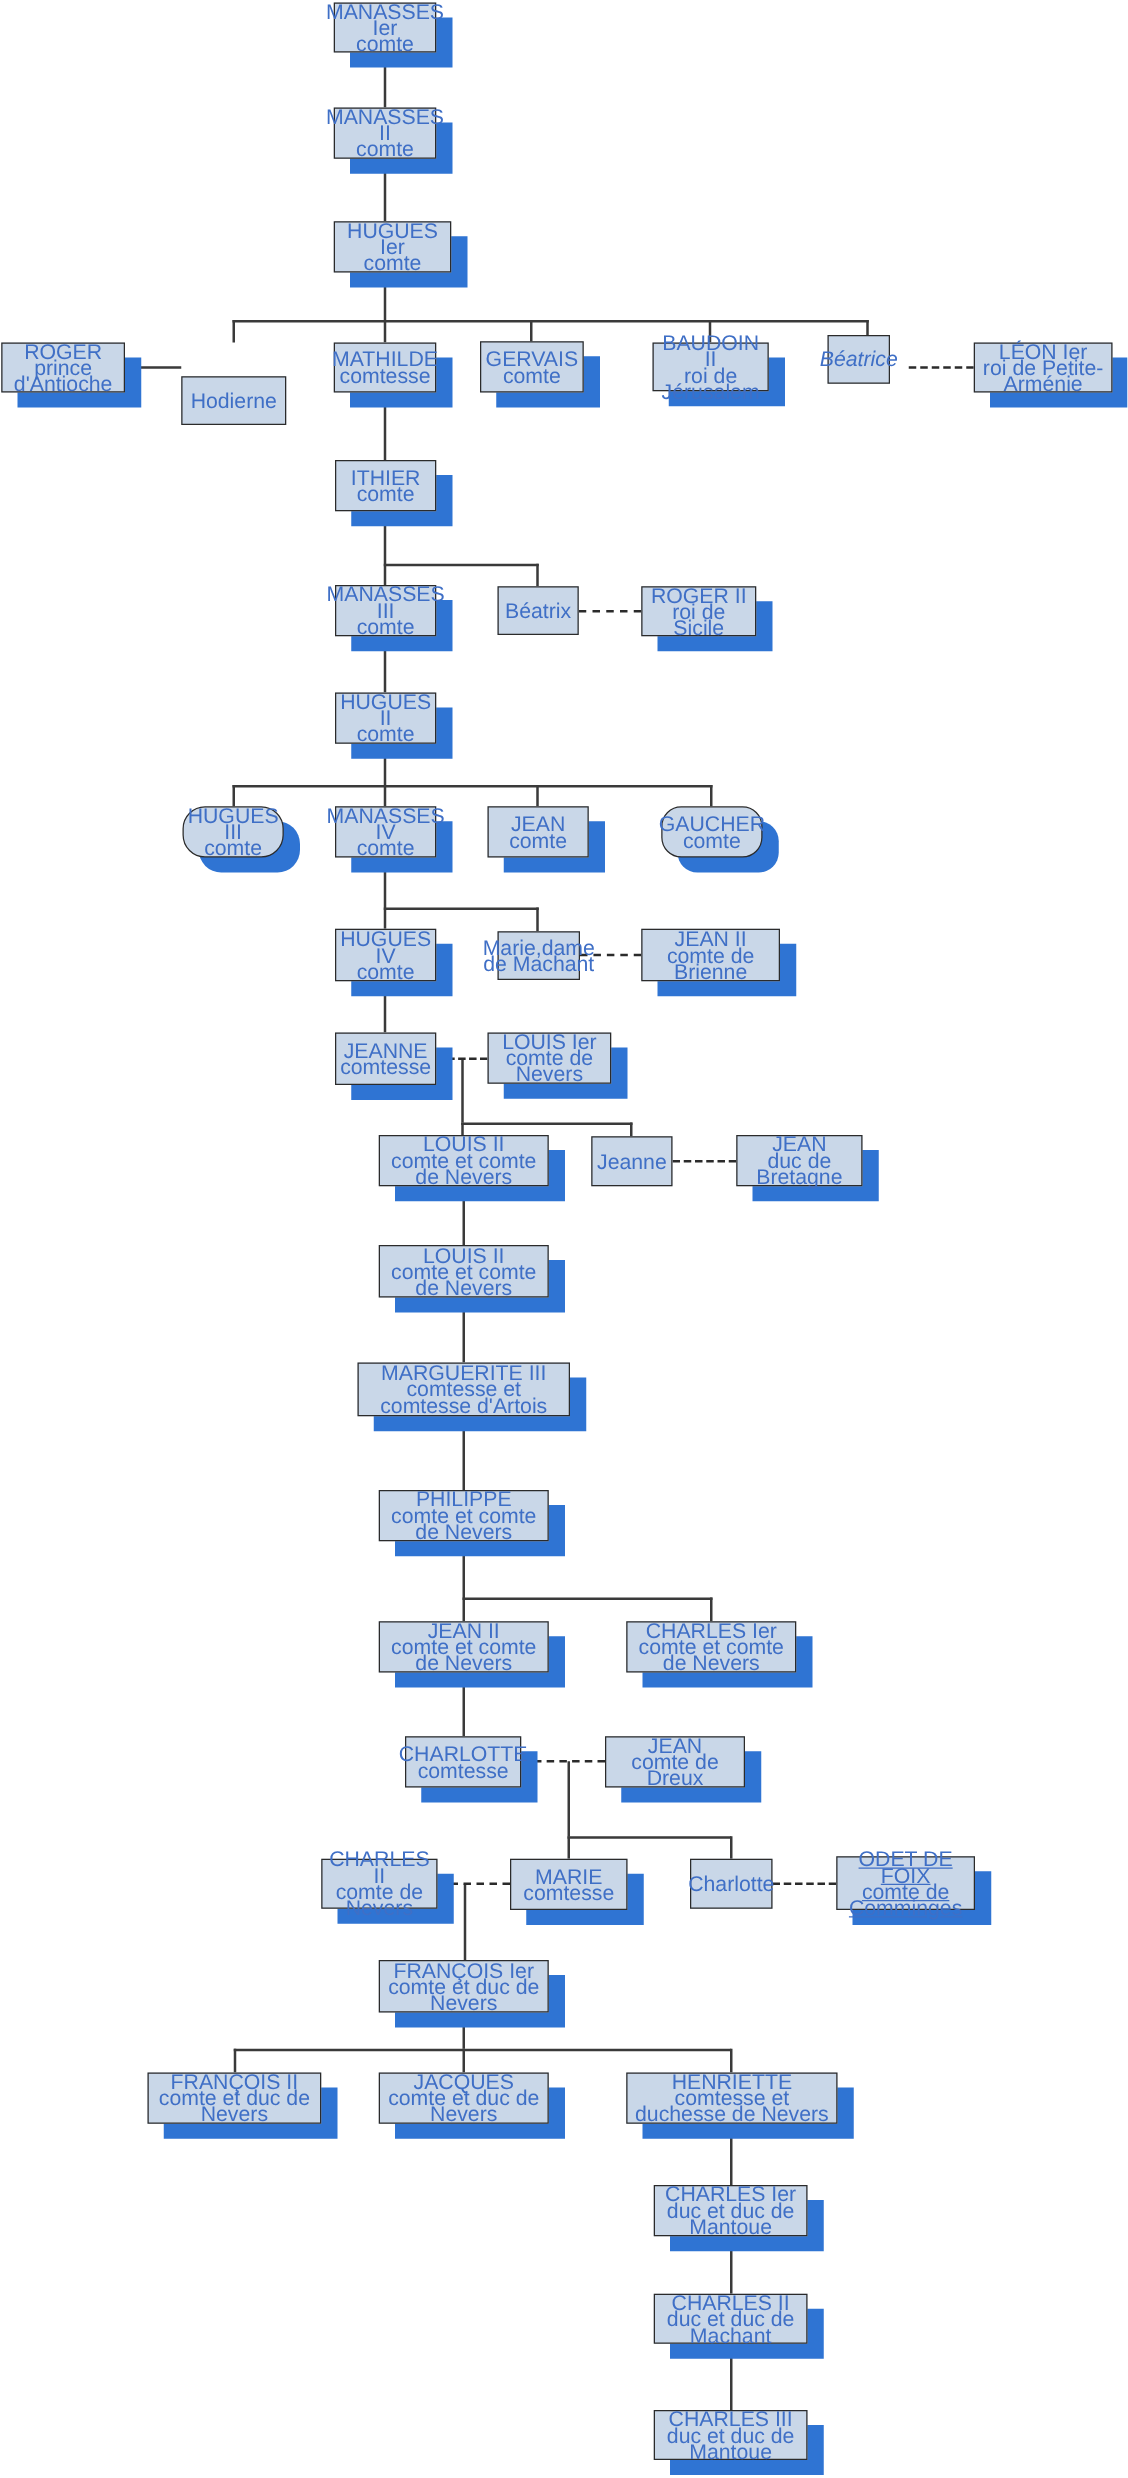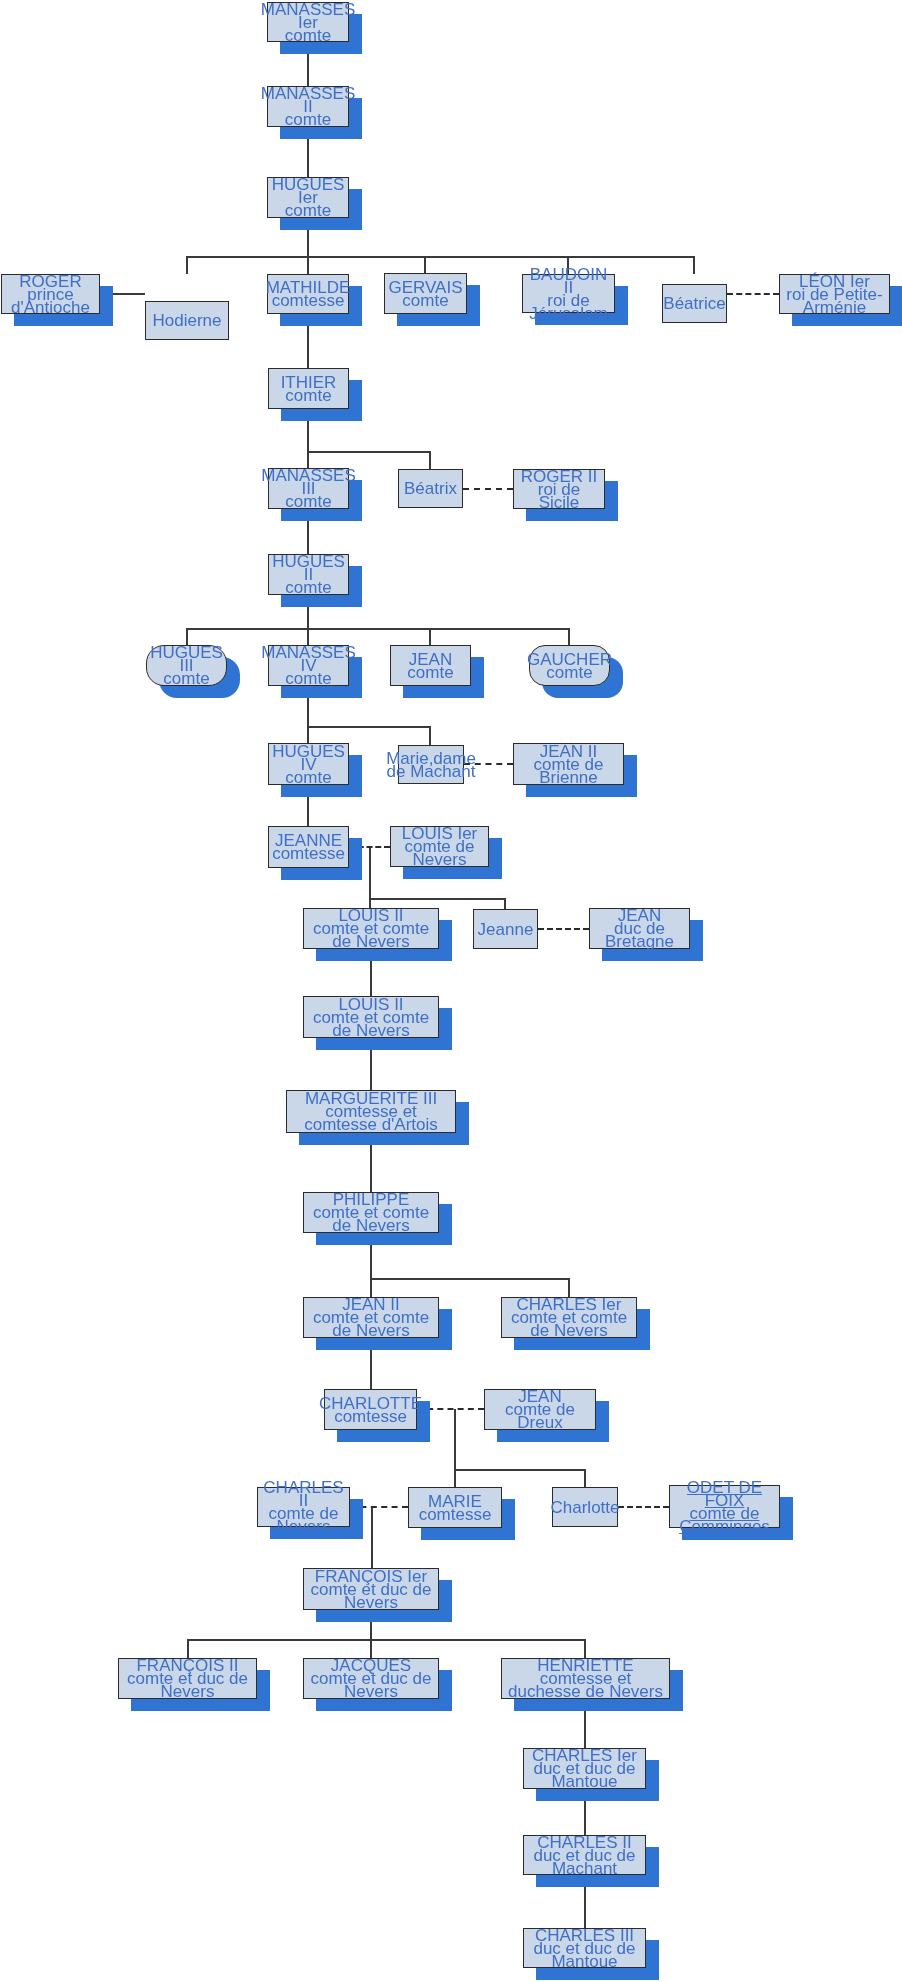--- a/index.html
+++ b/index.html
@@ -104,21 +104,21 @@
     <div class="dashline" style="left: 350px; top: 1506px; width: 58px;"></div>
     <div class="dashline" style="left: 618px; top: 1506px; width: 51px;"></div>
     <div class="node shadow" style="left: 267px; top: 2px; width: 82px; height: 40px;">
       <div>MANASSES Ier</div>
       <div>comte</div>
     </div>
     <div class="node shadow" style="left: 267px; top: 86px; width: 82px; height: 41px;">
       <div>MANASSES II</div>
       <div>comte</div>
     </div>
-    <div class="node shadow" style="left: 267px; top: 177px; width: 82px; height: 41px;">
+    <div class="node shadow" style="left: 267px; top: 177px; width: 94px; height: 41px;">
       <div>HUGUES Ier</div>
       <div>comte</div>
     </div>
     <div class="node shadow" style="left: 1px; top: 274px; width: 99px; height: 40px;">
       <div>ROGER</div>
       <div>prince d'Antioche</div>
     </div>
     <div class="node" style="left: 145px; top: 274px; width: 84px; height: 39px; margin-top: 27px;">
       <div>Hodierne</div>
     </div>
@@ -127,21 +127,21 @@
       <div>comtesse</div>
     </div>
     <div class="node shadow" style="left: 384px; top: 273px; width: 83px; height: 41px;">
       <div>GERVAIS</div>
       <div>comte</div>
     </div>
     <div class="node shadow" style="left: 522px; top: 274px; width: 93px; height: 39px;">
       <div>BAUDOIN II</div>
       <div>roi de Jérusalem</div>
     </div>
-    <div class="node" style="left: 662px; top: 284px; width: 65px; height: 39px;">
+    <div class="node" style="left: 662px; top: 268px; width: 50px; height: 39px; font-style: italic;">
       <div>Béatrice</div>
     </div>
     <div class="node shadow" style="left: 779px; top: 274px; width: 111px; height: 40px;">
       <div>LÉON Ier</div>
       <div>roi de Petite-Arménie</div>
     </div>
     <div class="node shadow" style="left: 268px; top: 368px; width: 81px; height: 41px;">
       <div>ITHIER</div>
       <div>comte</div>
     </div>

